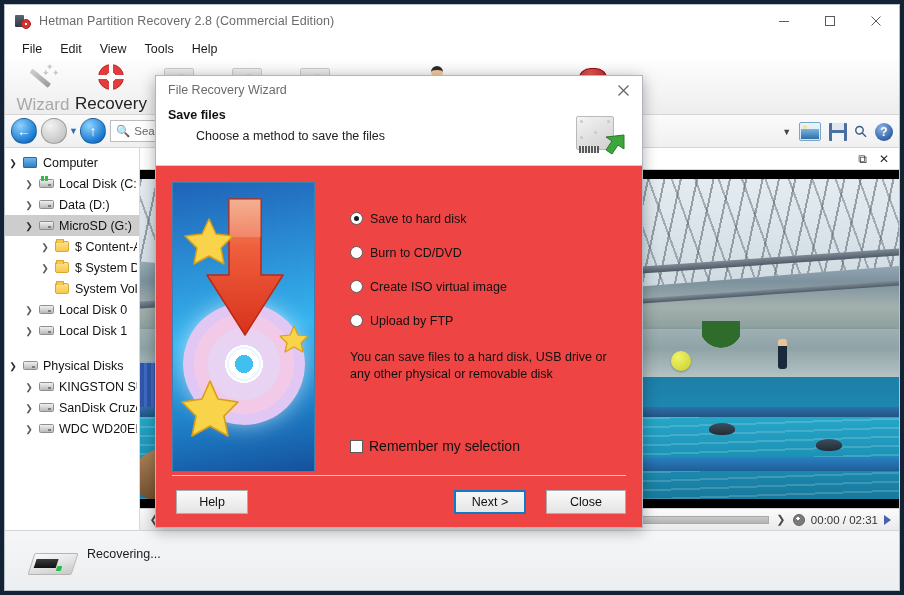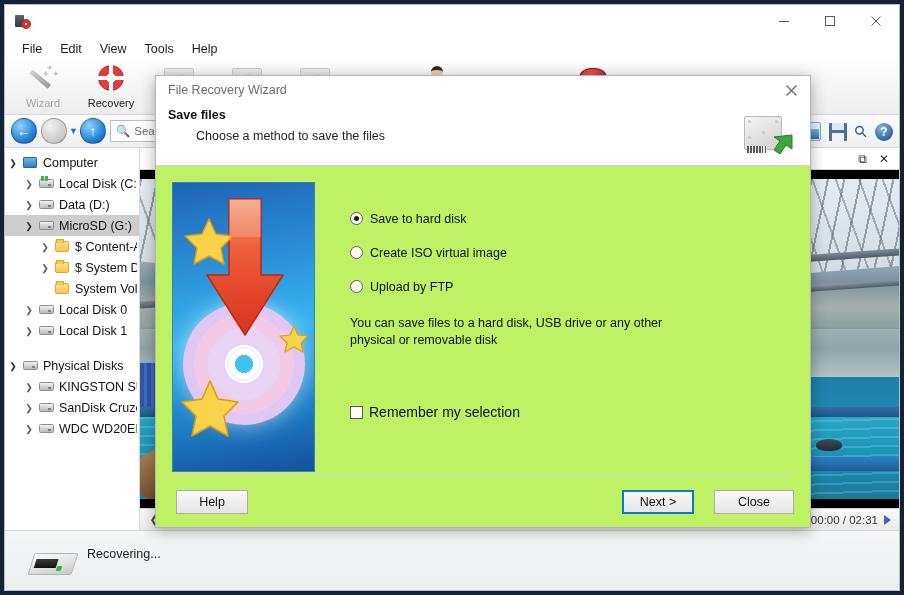--- a/index.html
+++ b/index.html
@@ -102,21 +102,21 @@
     position: relative;
   }
   .tb-btn {
     width: 68px; height: 54px;
     display: flex; flex-direction: column;
     align-items: center; justify-content: flex-start;
     padding-top: 3px;
   }
   .tb-btn .glyph { height: 30px; display:flex; align-items:center; justify-content:center; }
   .tb-btn .lbl {
-    font-size: 11px; color: #222; margin-top: 4px; white-space: nowrap;
+    font-size: 17px; color: #222; margin-top: 4px; white-space: nowrap;
   }
   .tb-btn.disabled .lbl { color: #a9a9a9; }
 
   .ic-wizard { position: relative; width: 28px; height: 28px; }
   .ic-wizard .wand {
     position: absolute; left: 2px; top: 5px;
     width: 24px; height: 5px;
     background: linear-gradient(90deg,#cfcfcf,#9a9a9a);
     transform: rotate(40deg);
     transform-origin: left center;
@@ -439,22 +439,22 @@
   }
   .status-text {
     position:absolute; left: 82px; top: 16px;
     font-size: 12.5px; color: #1b1b1b;
   }
 
   
   .dlg {
     position: absolute;
     left: 155px; top: 75px;
-    width: 656px; height: 453px;
-    background: #bef264;
+    width: 488px; height: 453px;
+    background: #ef4444;
     border: 1px solid #b0b6bb;
     box-shadow: 0 3px 14px rgba(0,0,0,.32);
     display:flex; flex-direction:column;
     z-index: 50;
   }
   .dlg-title {
     height: 28px; flex:none;
     background:#fff;
     display:flex; align-items:center;
     padding-left: 12px;
@@ -604,20 +604,21 @@
 
 <div id="app">
 
   <div class="window">
 
     <div class="titlebar">
       <div class="app-icon">
         <div class="disk"></div>
           <div class="lifering"></div>
       </div>
+      <div class="title-text">Hetman Partition Recovery 2.8 (Commercial Edition)</div>
       <div class="win-controls">
         <div class="win-btn">
           <svg width="12" height="12" viewBox="0 0 12 12">
               <line x1="1" y1="6.5" x2="11" y2="6.5" stroke="#5a5a5a" stroke-width="1"></line>
             </svg>
         </div>
         <div class="win-btn">
           <svg width="12" height="12" viewBox="0 0 12 12">
               <rect x="1.5" y="1.5" width="9" height="9" fill="none" stroke="#5a5a5a" stroke-width="1"></rect>
             </svg>
@@ -907,20 +908,24 @@
         </svg>
       </div>
 
       <div class="dlg-right">
         <div class="radio-row">
           <span class="radio on"></span>
           <span>Save to hard disk</span>
         </div>
         <div class="radio-row">
           <span class="radio"></span>
+          <span>Burn to CD/DVD</span>
+        </div>
+        <div class="radio-row">
+          <span class="radio"></span>
           <span>Create ISO virtual image</span>
         </div>
         <div class="radio-row">
           <span class="radio"></span>
           <span>Upload by FTP</span>
         </div>
 
         <div class="hint">You can save files to a hard disk, USB drive or any other physical or removable disk</div>
 
         <div class="check-row">

